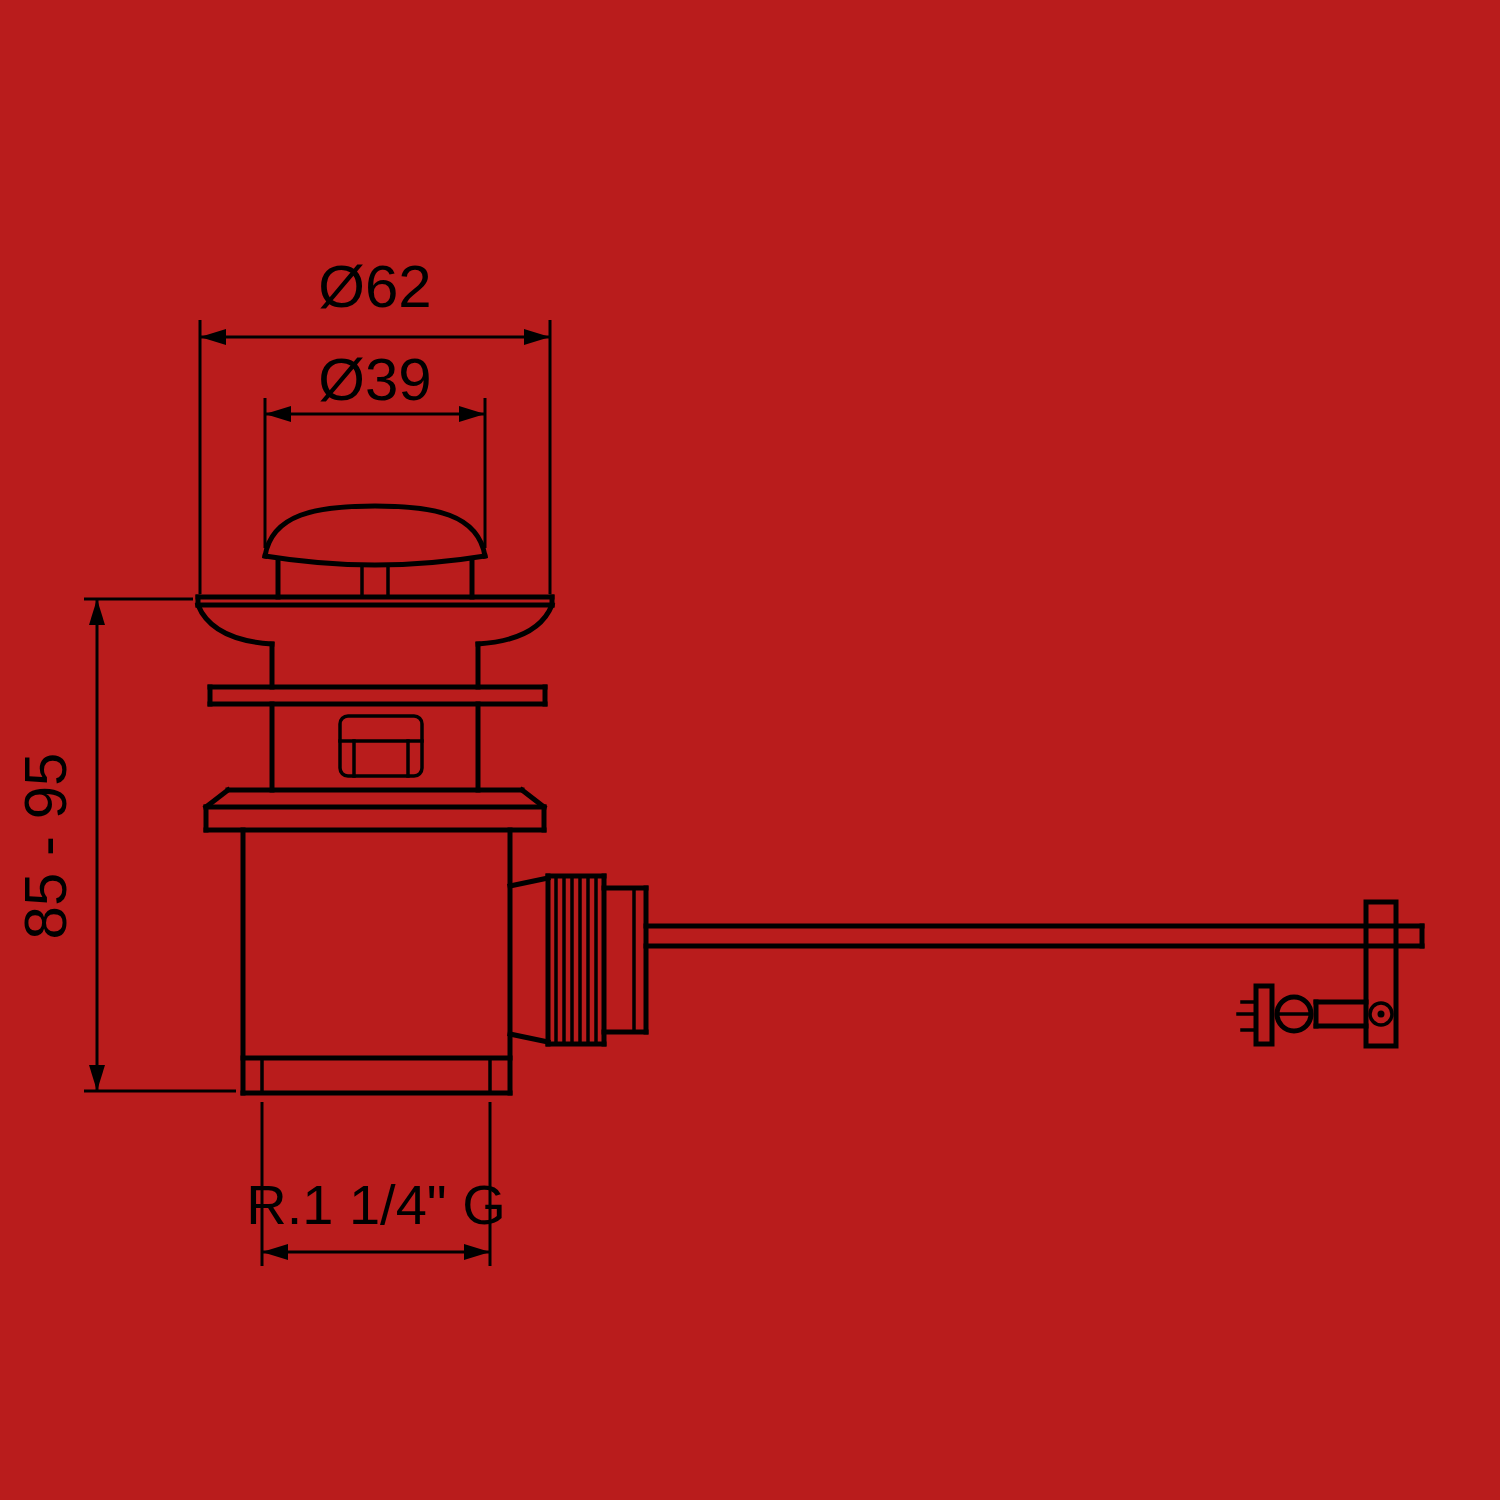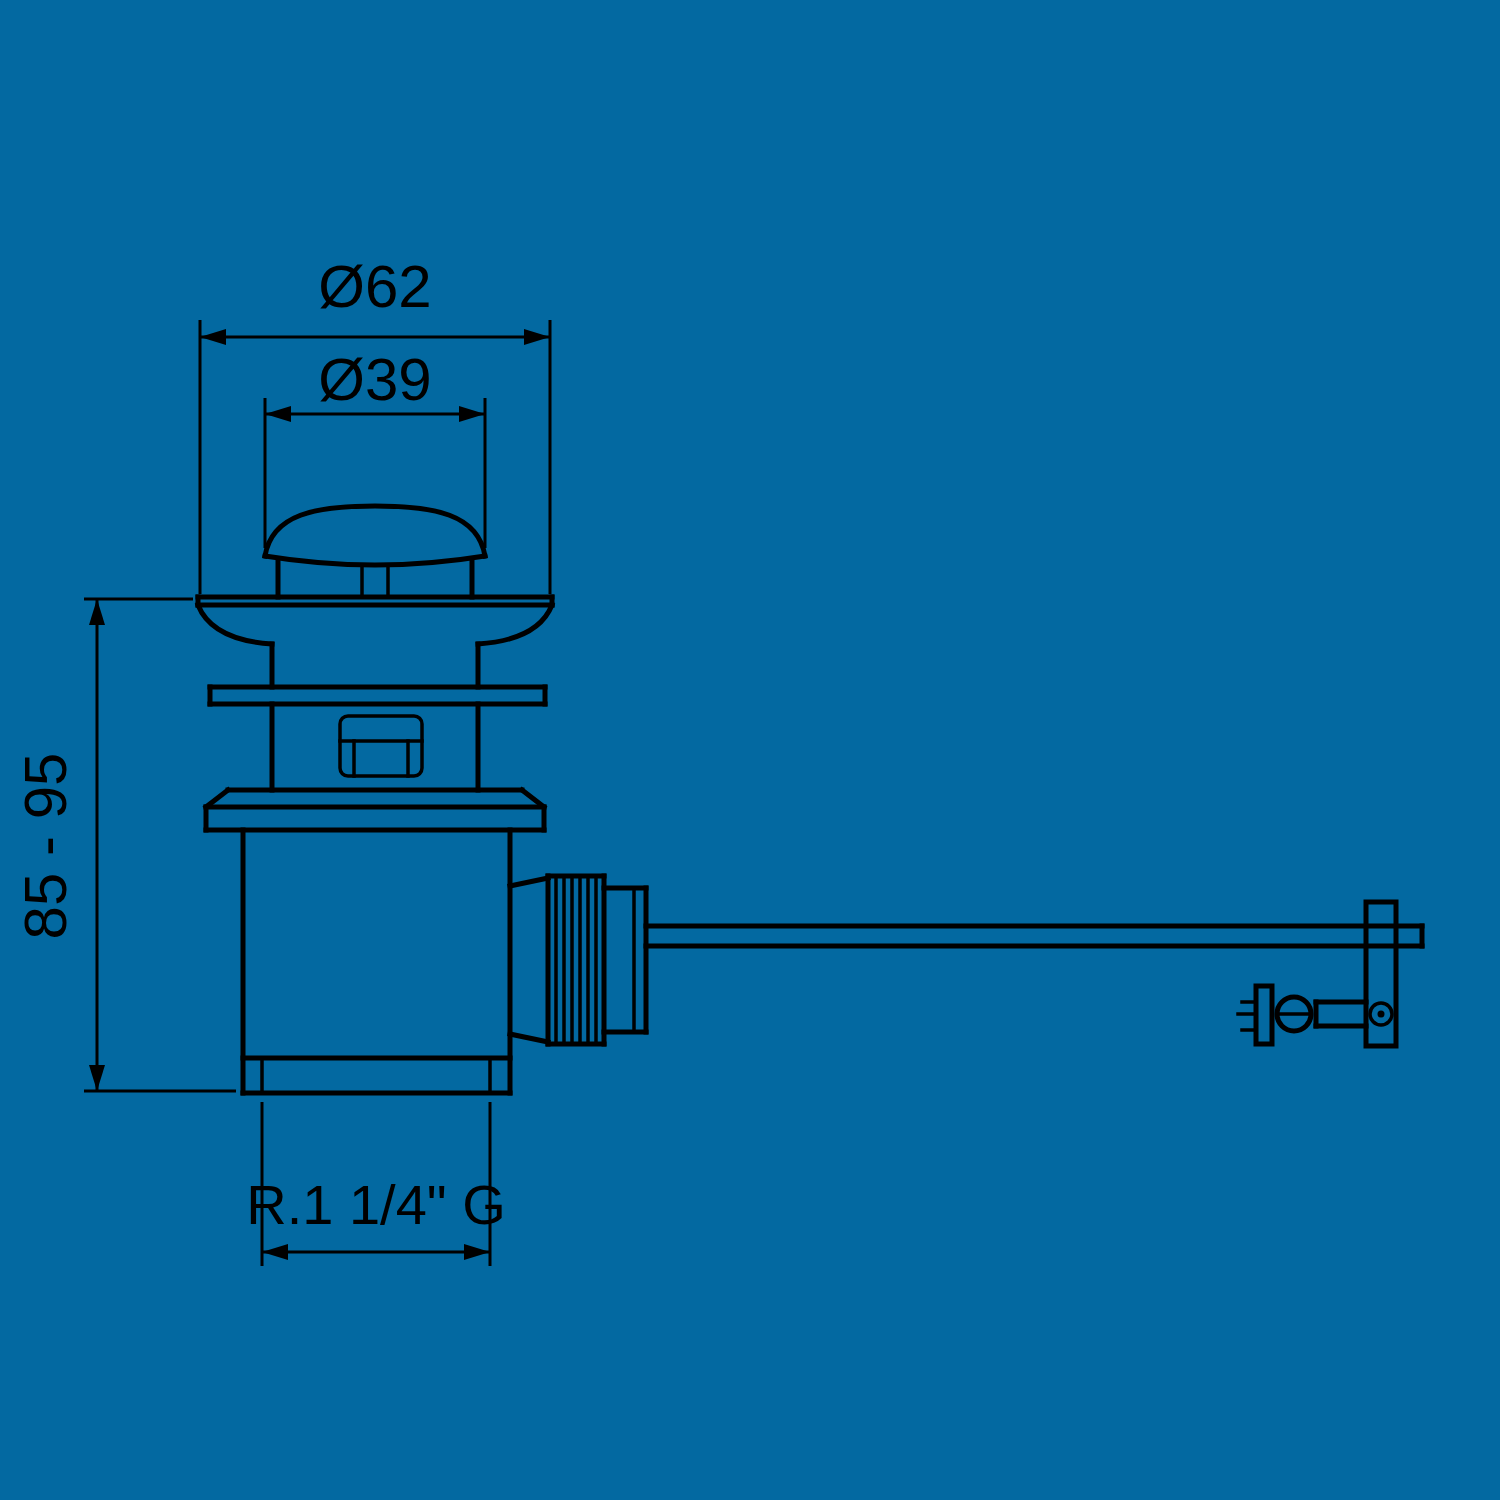--- a/index.html
+++ b/index.html
@@ -3,21 +3,21 @@
 <meta charset="utf-8">
 <style>
   html, body {
     margin: 0;
     padding: 0;
     background: #ffffff;
   }
   .page {
     width: 1500px;
     height: 1500px;
-    background: #0369a1;
+    background: #b91c1c;
     position: relative;
     overflow: hidden;
   }
   svg { display: block; }
   text {
     font-family: "Liberation Sans", sans-serif;
     fill: #000000;
   }
   .dim-text { font-size: 60px; }
   .dim-text-small { font-size: 56px; }

